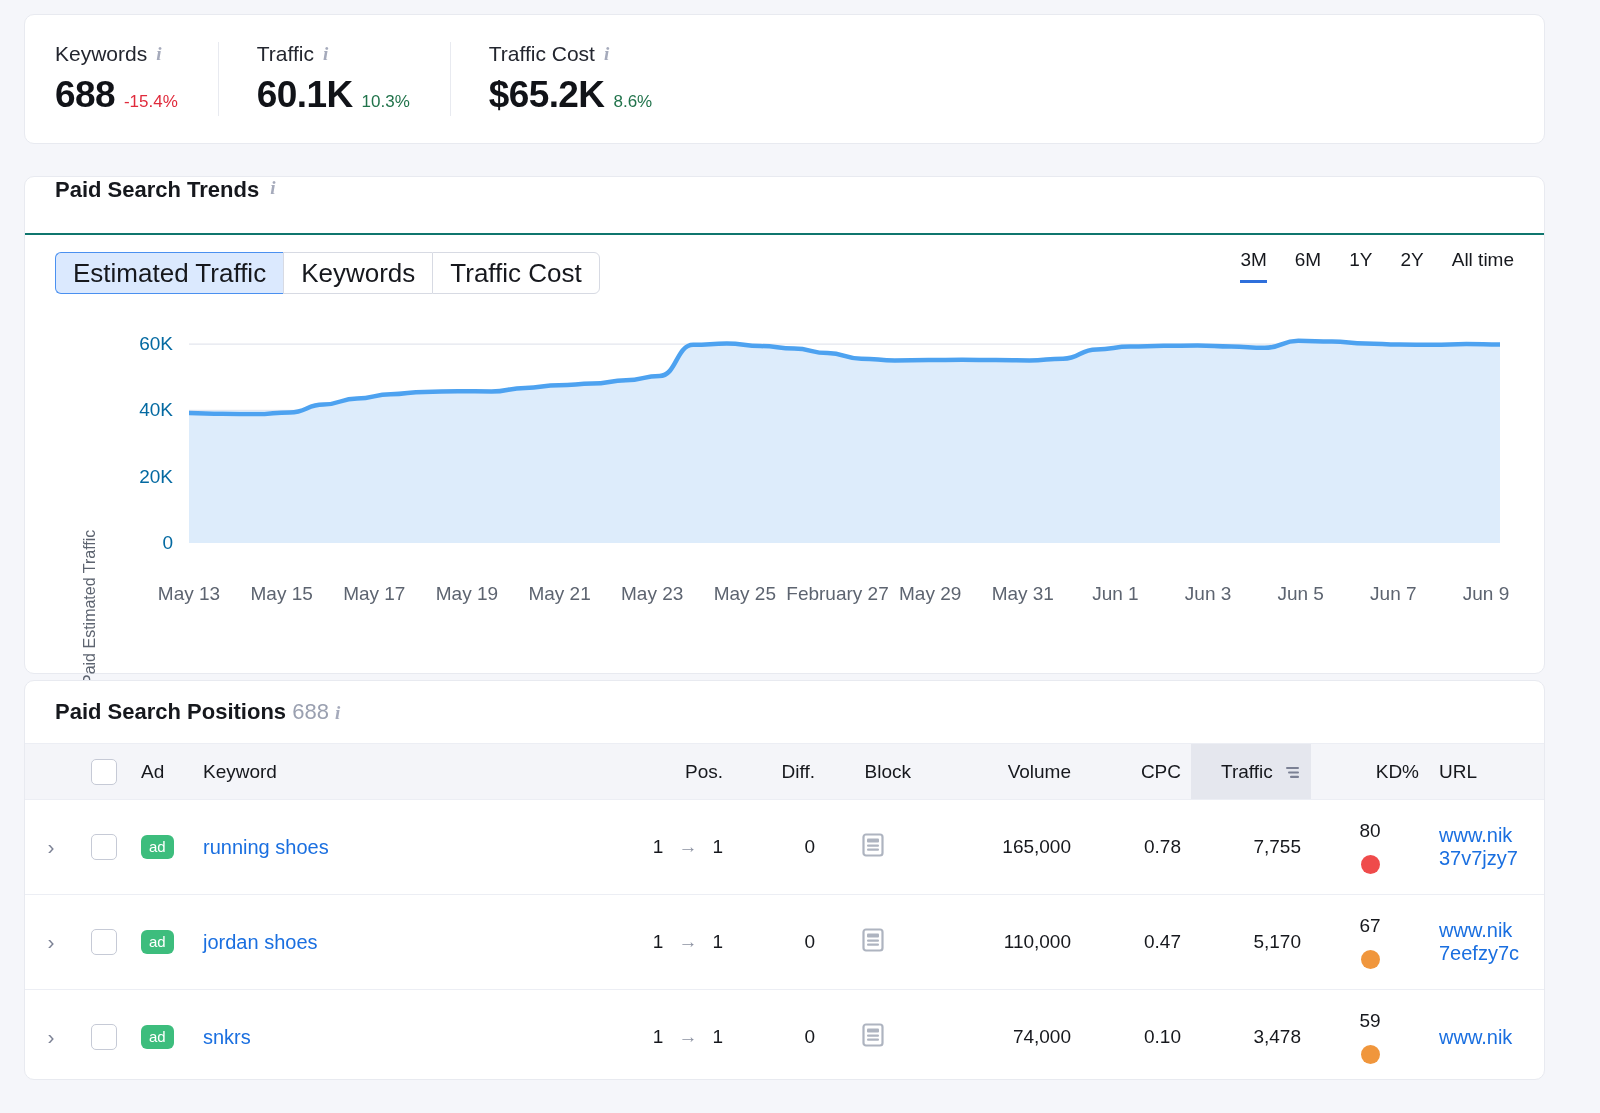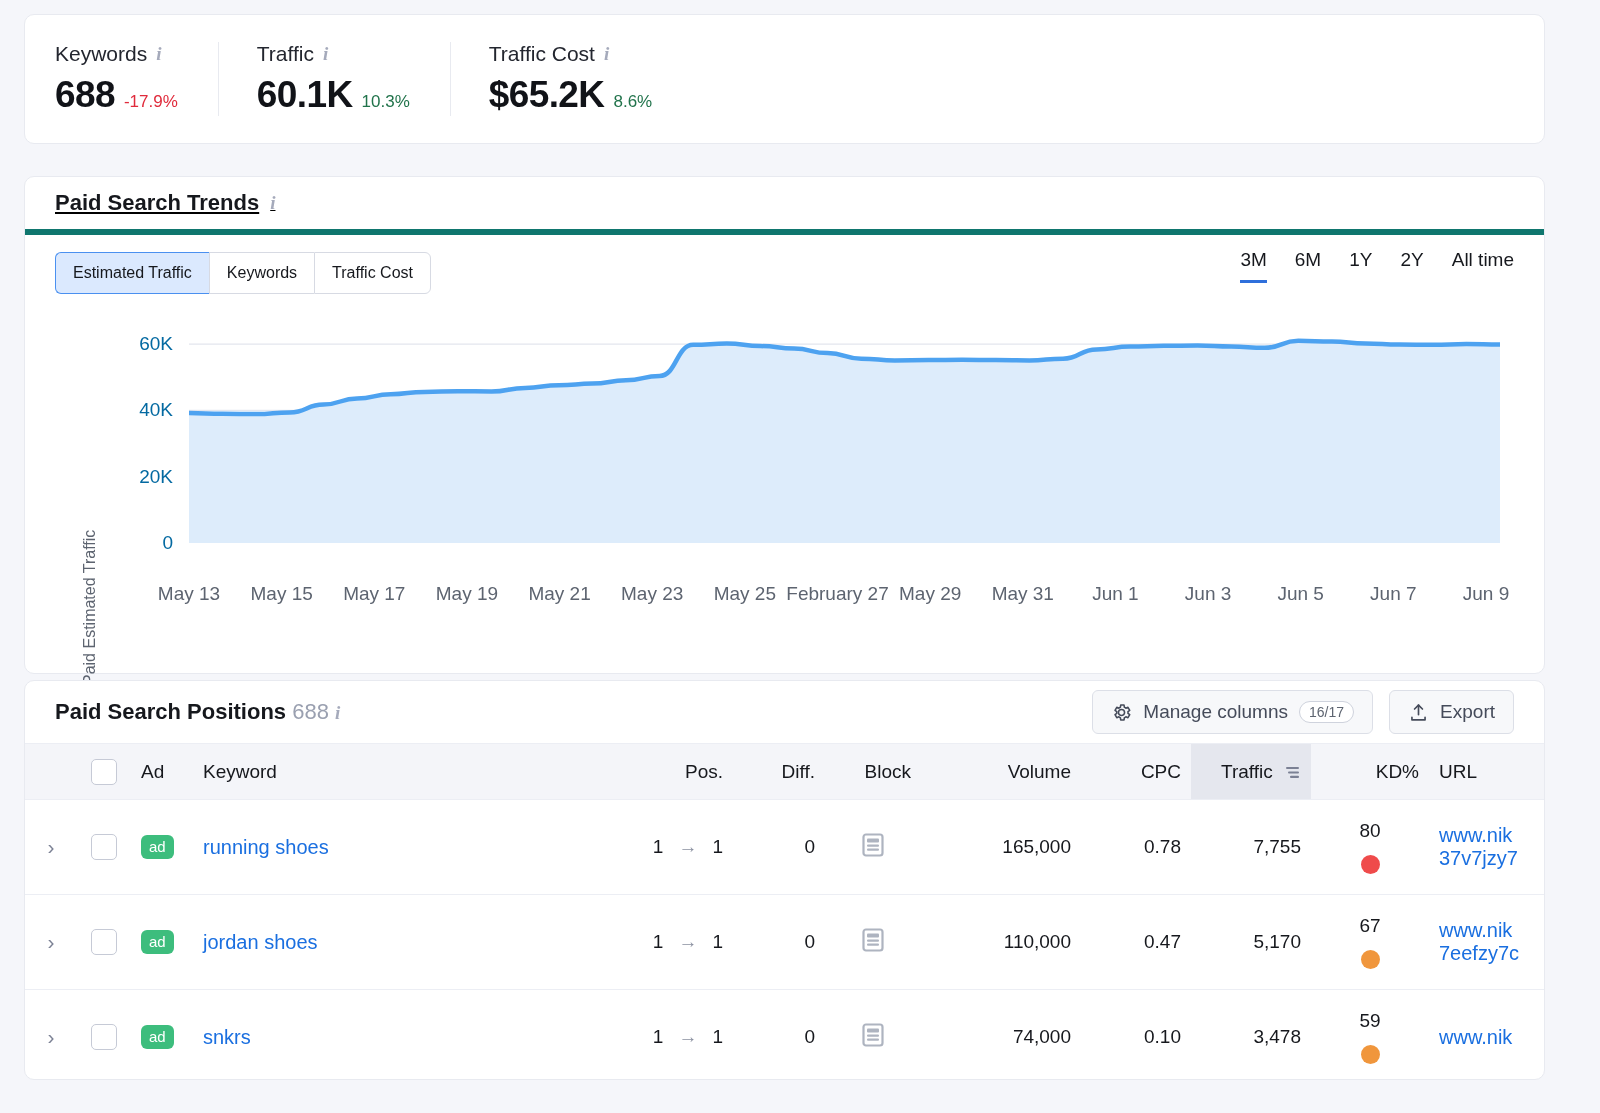--- a/index.html
+++ b/index.html
@@ -36,35 +36,35 @@
   }
   .metric-value { display: flex; align-items: baseline; gap: 9px; }
   .metric-num { font-size: 37px; font-weight: 700; color: #111318; letter-spacing: -0.6px; }
   .metric-delta { font-size: 17px; font-weight: 400; }
   .delta-neg { color: #e02b3c; }
   .delta-pos { color: #21734b; }
 
   
   #trends-card { top: 176px; height: 498px; }
   .card-head {
-    height: 58px; display: flex; align-items: center;
-    padding: 0 30px; border-bottom: 6px solid #0f766e; text-decoration: underline;
+    height: 58px; display: flex; 
+    padding: 0 30px; border-bottom: 2px solid #0f766e;
   }
   .card-title { font-size: 22px; font-weight: 700; color: #16181d; }
   .card-title .muted { color: #9aa0b0; font-weight: 400; }
   .card-head .info-i { margin-left: 11px; }
 
   .chart-controls {
     position: relative; height: 76px;
     display: flex; align-items: center; padding: 0 30px;
   }
   .segmented { display: flex; height: 42px; }
   .seg {
     height: 42px; display: flex; align-items: center; padding: 0 17px;
-    font-size: 16px; color: #16181d; background: #fff;
+    font-size: 26px; color: #16181d; background: #fff;
     border: 1px solid #d7dae3; border-right: none; cursor: pointer;
   }
   .seg:first-child { border-radius: 6px 0 0 6px; }
   .seg:last-child { border-right: 1px solid #d7dae3; border-radius: 0 6px 6px 0; }
   .seg.active { background: #dbe9fe; border-color: #4a90f0; position: relative; z-index: 2; }
 
   .ranges { position: absolute; right: 30px; top: 14px; display: flex; gap: 28px; }
   .range {
     font-size: 19px; color: #16181d; cursor: pointer;
     padding-bottom: 9px; border-bottom: 3px solid transparent;
@@ -172,21 +172,21 @@
   <div class="card" id="metrics-card">
     <div class="metrics-row">
 
       <div class="metric">
         <div class="metric-label">
           <span>Keywords</span>
           <span class="info-i">i</span>
         </div>
         <div class="metric-value">
           <span class="metric-num">688</span>
-          <span class="metric-delta delta-neg">-17.9%</span>
+          <span class="metric-delta delta-neg">-15.4%</span>
         </div>
       </div>
 
       <div class="metric divider">
         <div class="metric-label">
           <span>Traffic</span>
           <span class="info-i">i</span>
         </div>
         <div class="metric-value">
           <span class="metric-num">60.1K</span>
@@ -264,38 +264,20 @@
         </div>
     </div>
   </div>
 
   <div class="card" id="positions-card">
     <div class="table-head-bar">
       <div class="card-title">
         <span>Paid Search Positions</span>
         <span class="muted">688</span>
         <span class="info-i">i</span>
-      </div>
-      <div class="tool-btns">
-        <div class="tool-btn">
-          <svg width="21" height="21" viewBox="0 0 24 24" fill="none">
-            <path d="M12 15.5a3.5 3.5 0 1 0 0-7 3.5 3.5 0 0 0 0 7z" stroke="#454b5a" stroke-width="1.8"></path>
-            <path d="M19.4 13a7.6 7.6 0 0 0 0-2l2-1.5-2-3.4-2.4 1a7.6 7.6 0 0 0-1.7-1l-.4-2.6h-3.8l-.4 2.6a7.6 7.6 0 0 0-1.7 1l-2.4-1-2 3.4L6.6 11a7.6 7.6 0 0 0 0 2l-2 1.5 2 3.4 2.4-1c.5.4 1.1.8 1.7 1l.4 2.6h3.8l.4-2.6c.6-.2 1.2-.6 1.7-1l2.4 1 2-3.4-2-1.5z" stroke="#454b5a" stroke-width="1.8" stroke-linejoin="round"></path>
-          </svg>
-          <span>Manage columns</span>
-          <span class="pill">16/17</span>
-        </div>
-        <div class="tool-btn">
-          <svg width="21" height="21" viewBox="0 0 24 24" fill="none">
-            <path d="M12 3.5v11" stroke="#454b5a" stroke-width="1.9" stroke-linecap="round"></path>
-            <path d="M7.5 8 12 3.5 16.5 8" stroke="#454b5a" stroke-width="1.9" stroke-linecap="round" stroke-linejoin="round"></path>
-            <path d="M4.5 17.5v3h15v-3" stroke="#454b5a" stroke-width="1.9" stroke-linecap="round" stroke-linejoin="round"></path>
-          </svg>
-          <span>Export</span>
-        </div>
       </div>
     </div>
 
     <table>
       <thead>
         <tr>
           <th class="col-exp"></th>
           <th class="col-chk c">
             <span class="checkbox"></span>
           </th>

